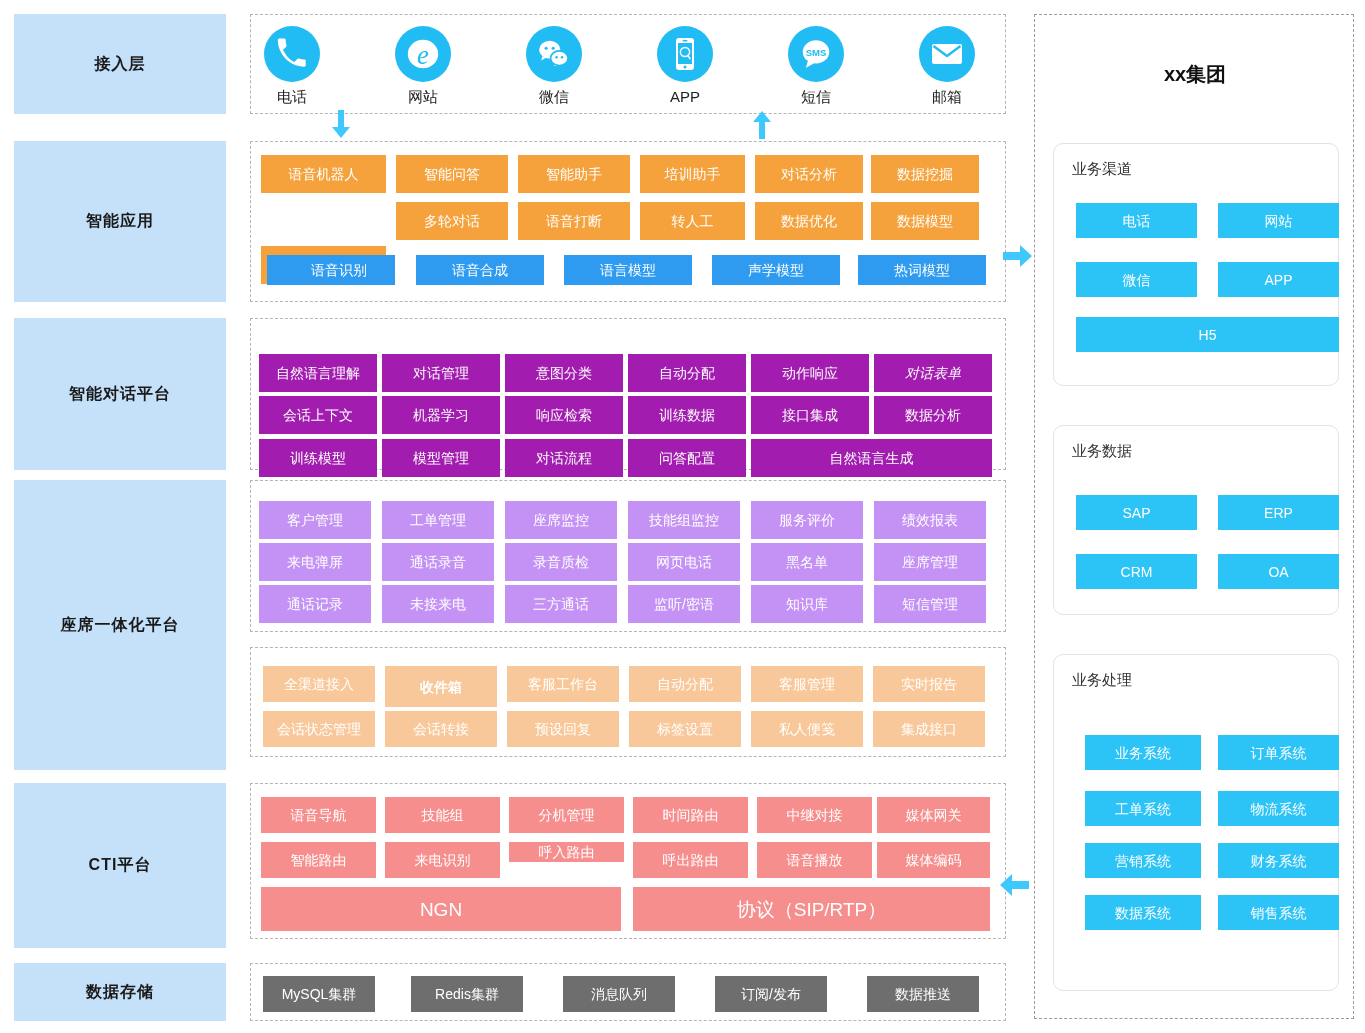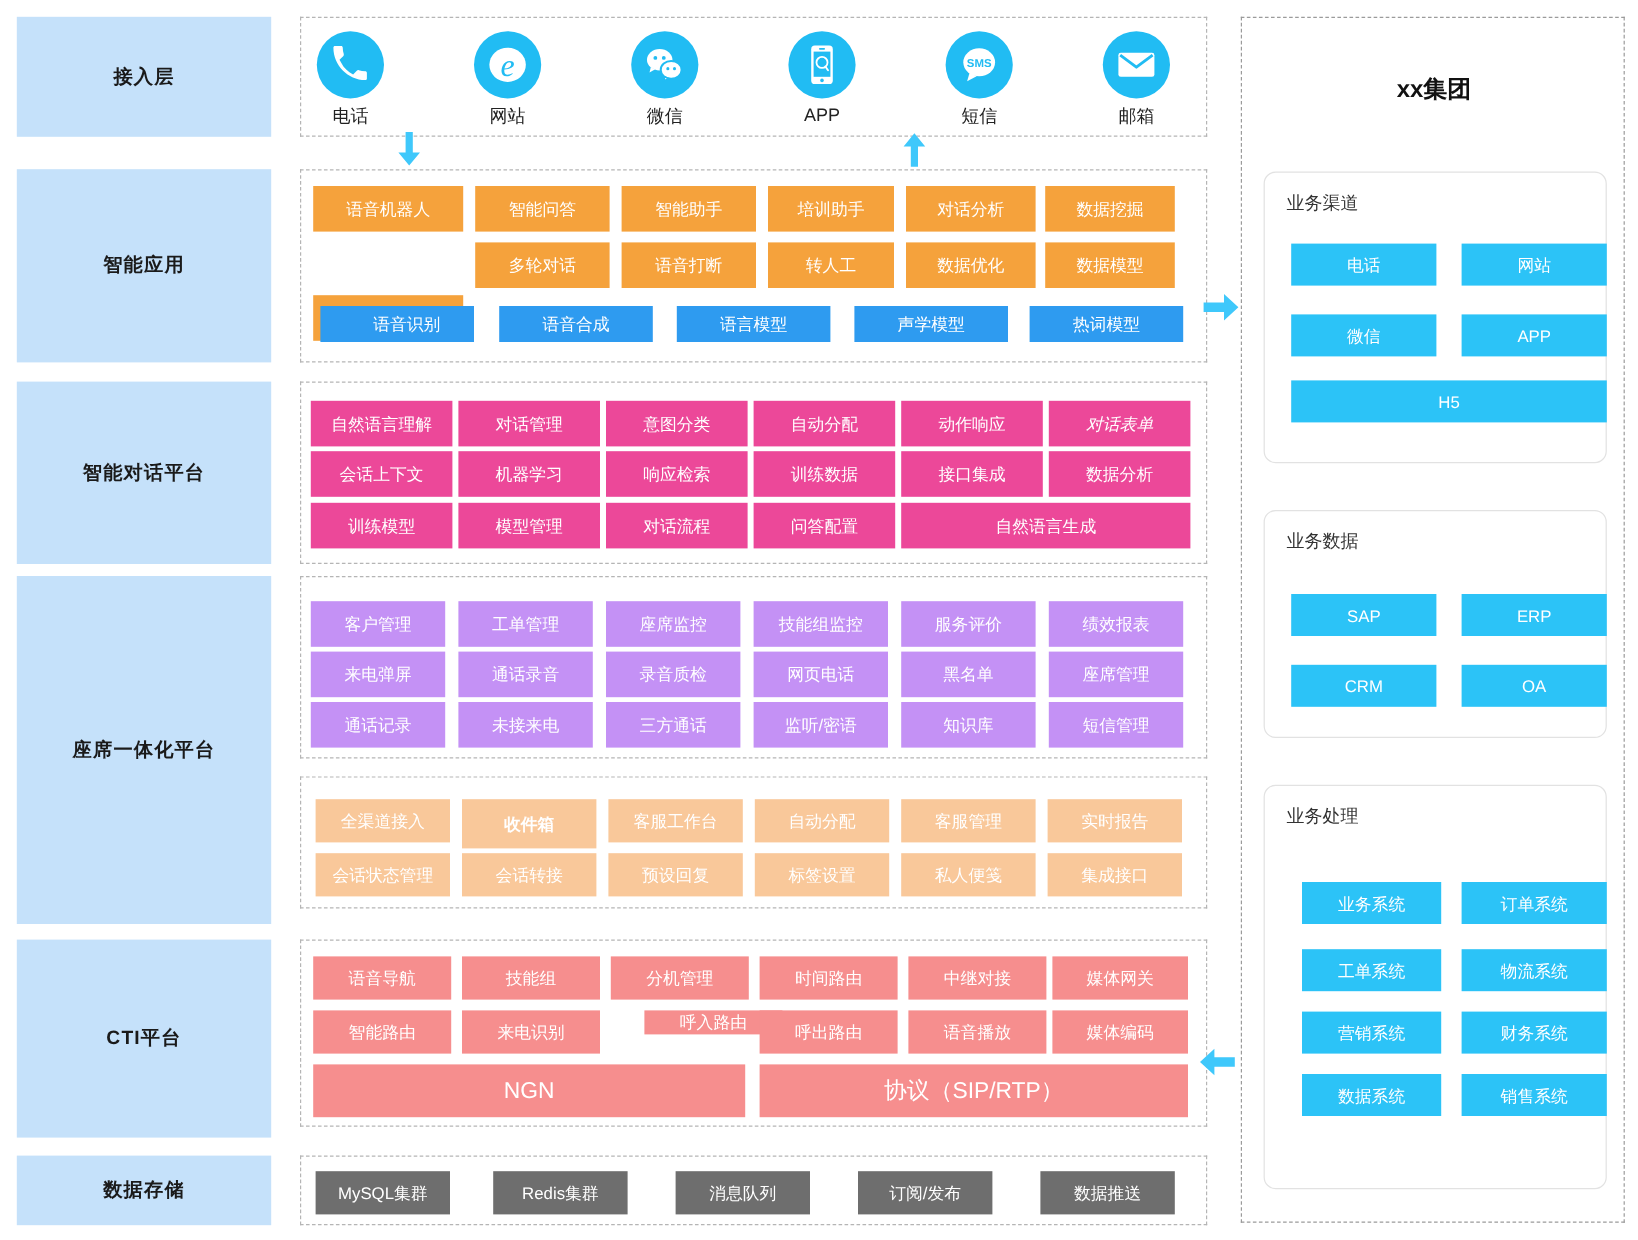--- a/index.html
+++ b/index.html
@@ -59,21 +59,21 @@
     display: flex;
     align-items: center;
     justify-content: center;
     color: #ffffff;
     font-size: 14px;
     white-space: nowrap;
     line-height: 1;
   }
   .cell.orange { background: #F5A23C; }
   .cell.blue   { background: #2E9BF0; }
-  .cell.green  { background: #ec4899; }
+  .cell.green  { background: #a21caf; margin-top: 20px; }
   .cell.purple { background: #C491F5; }
   .cell.peach  { background: #F9C89A; }
   .cell.pink   { background: #F68E8E; }
   .cell.gray   { background: #6E6E6E; }
   .cell.cyan   { background: #2CC3F7; }
   .cell.big    { font-size: 19px; }
 
   
   .right-panel {
     position: absolute;
@@ -453,21 +453,21 @@
   <div class="cell pink" style="left:877px; top:797px; width:113px; height:36px;">
       <span>媒体网关</span>
     </div>
 
   <div class="cell pink" style="left:261px; top:842px; width:115px; height:36px;">
       <span>智能路由</span>
     </div>
   <div class="cell pink" style="left:385px; top:842px; width:115px; height:36px;">
       <span>来电识别</span>
     </div>
-  <div class="cell pink" style="left:509px; top:842px; width:115px; height:20px;margin-left:28px;">
+  <div class="cell pink" style="left:509px; top:842px; width:115px; height:20px;">
       <span>呼入路由</span>
     </div>
   <div class="cell pink" style="left:633px; top:842px; width:115px; height:36px;">
       <span>呼出路由</span>
     </div>
   <div class="cell pink" style="left:757px; top:842px; width:115px; height:36px;">
       <span>语音播放</span>
     </div>
   <div class="cell pink" style="left:877px; top:842px; width:113px; height:36px;">
       <span>媒体编码</span>

